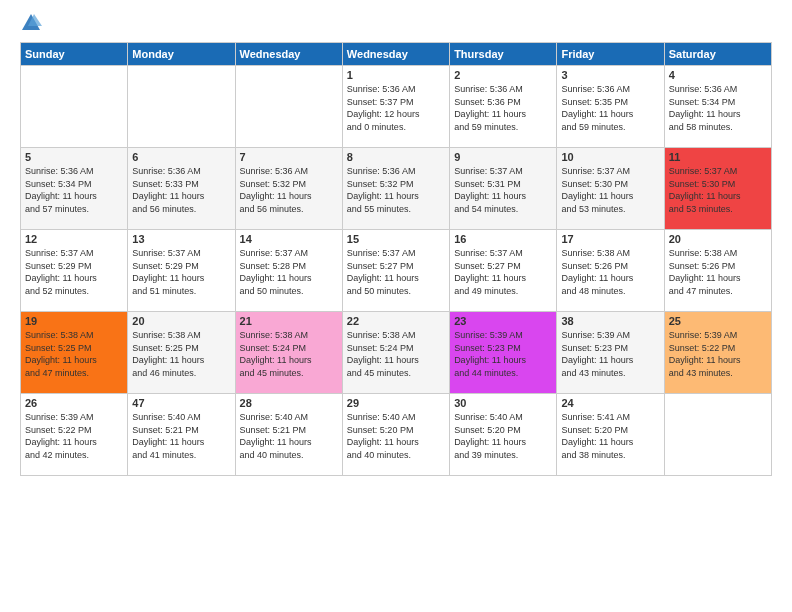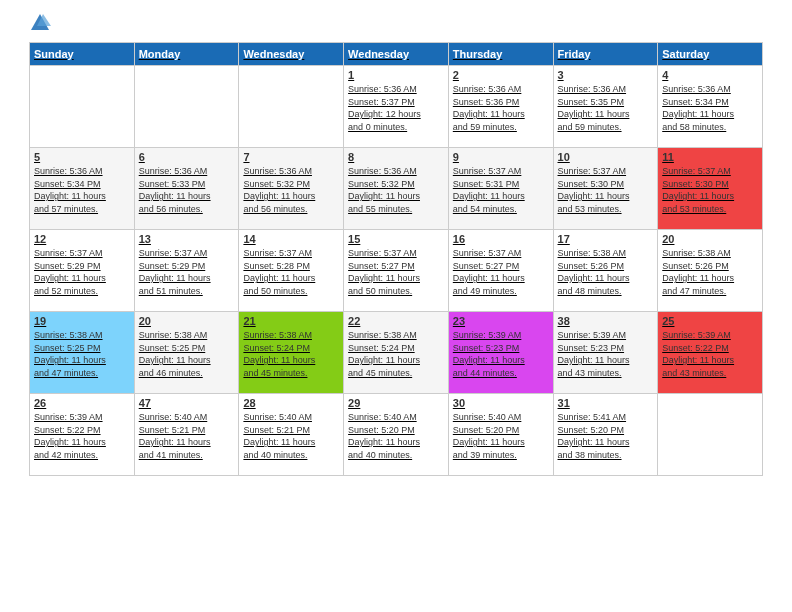--- a/index.html
+++ b/index.html
@@ -6,22 +6,21 @@
     body {
       width: 792px;
       height: 612px;
       font-family: Arial, sans-serif;
       background: #fff;
       overflow: hidden;
     }
     .page {
       width: 792px;
       height: 460px;
-      padding: 10px 29px;
-      text-decoration: underline;
+      padding: 10px 20px;
     }
     .header {
       display: flex;
       justify-content: space-between;
       align-items: flex-start;
       margin-bottom: 8px;
     }
     .logo {
       display: flex;
       align-items: center;
@@ -257,35 +256,35 @@
           </td>
           <td>
             <span class="day-num">20</span>
             <div class="cell-info" style="white-space: pre-line;">Sunrise: 5:38 AM
 Sunset: 5:26 PM
 Daylight: 11 hours
 and 47 minutes.</div>
           </td>
         </tr>
         <tr>
-          <td style="background: #7dd3fc;">
+          <td style="background: #f97316;">
             <span class="day-num">19</span>
             <div class="cell-info" style="white-space: pre-line;">Sunrise: 5:38 AM
 Sunset: 5:25 PM
 Daylight: 11 hours
 and 47 minutes.</div>
           </td>
           <td style="background: rgb(245, 245, 245);">
             <span class="day-num">20</span>
             <div class="cell-info" style="white-space: pre-line;">Sunrise: 5:38 AM
 Sunset: 5:25 PM
 Daylight: 11 hours
 and 46 minutes.</div>
           </td>
-          <td style="background: #84cc16;">
+          <td style="background: #f9a8d4;">
             <span class="day-num">21</span>
             <div class="cell-info" style="white-space: pre-line;">Sunrise: 5:38 AM
 Sunset: 5:24 PM
 Daylight: 11 hours
 and 45 minutes.</div>
           </td>
           <td style="background: rgb(245, 245, 245);">
             <span class="day-num">22</span>
             <div class="cell-info" style="white-space: pre-line;">Sunrise: 5:38 AM
 Sunset: 5:24 PM
@@ -299,21 +298,21 @@
 Daylight: 11 hours
 and 44 minutes.</div>
           </td>
           <td style="background: rgb(245, 245, 245);">
             <span class="day-num">38</span>
             <div class="cell-info" style="white-space: pre-line;">Sunrise: 5:39 AM
 Sunset: 5:23 PM
 Daylight: 11 hours
 and 43 minutes.</div>
           </td>
-          <td style="background: #ef4444;">
+          <td style="background: #fdba74;">
             <span class="day-num">25</span>
             <div class="cell-info" style="white-space: pre-line;">Sunrise: 5:39 AM
 Sunset: 5:22 PM
 Daylight: 11 hours
 and 43 minutes.</div>
           </td>
         </tr>
         <tr>
           <td>
             <span class="day-num">26</span>
@@ -344,21 +343,21 @@
 and 40 minutes.</div>
           </td>
           <td>
             <span class="day-num">30</span>
             <div class="cell-info" style="white-space: pre-line;">Sunrise: 5:40 AM
 Sunset: 5:20 PM
 Daylight: 11 hours
 and 39 minutes.</div>
           </td>
           <td>
-            <span class="day-num">31</span>
+            <span class="day-num">24</span>
             <div class="cell-info" style="white-space: pre-line;">Sunrise: 5:41 AM
 Sunset: 5:20 PM
 Daylight: 11 hours
 and 38 minutes.</div>
           </td>
           <td class="empty"></td>
         </tr>
       </tbody>
   </table>
 </div>

